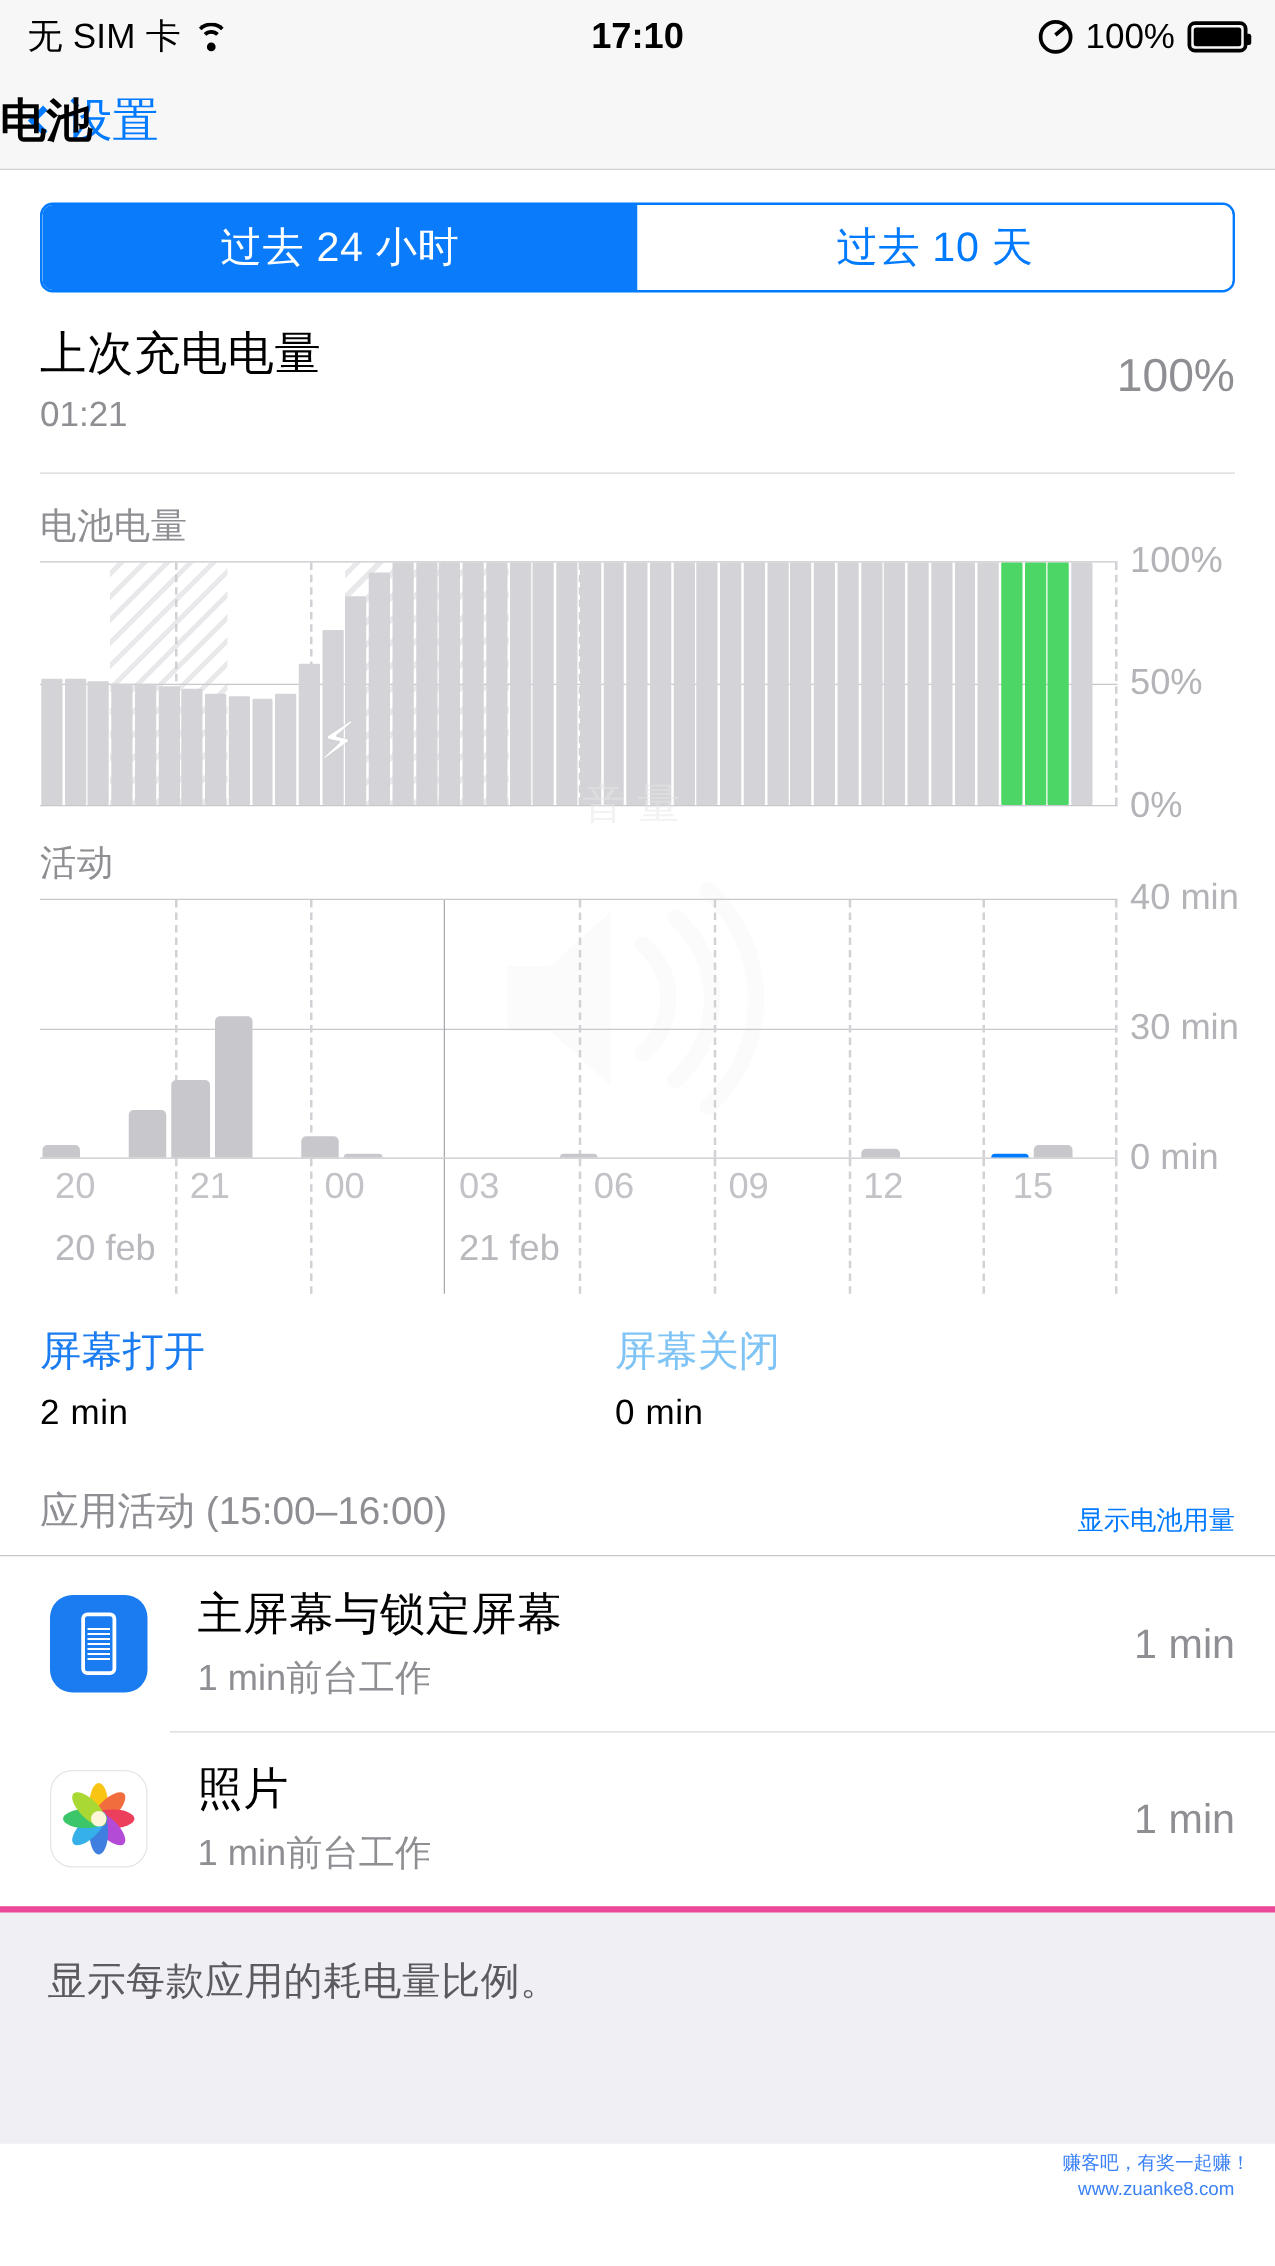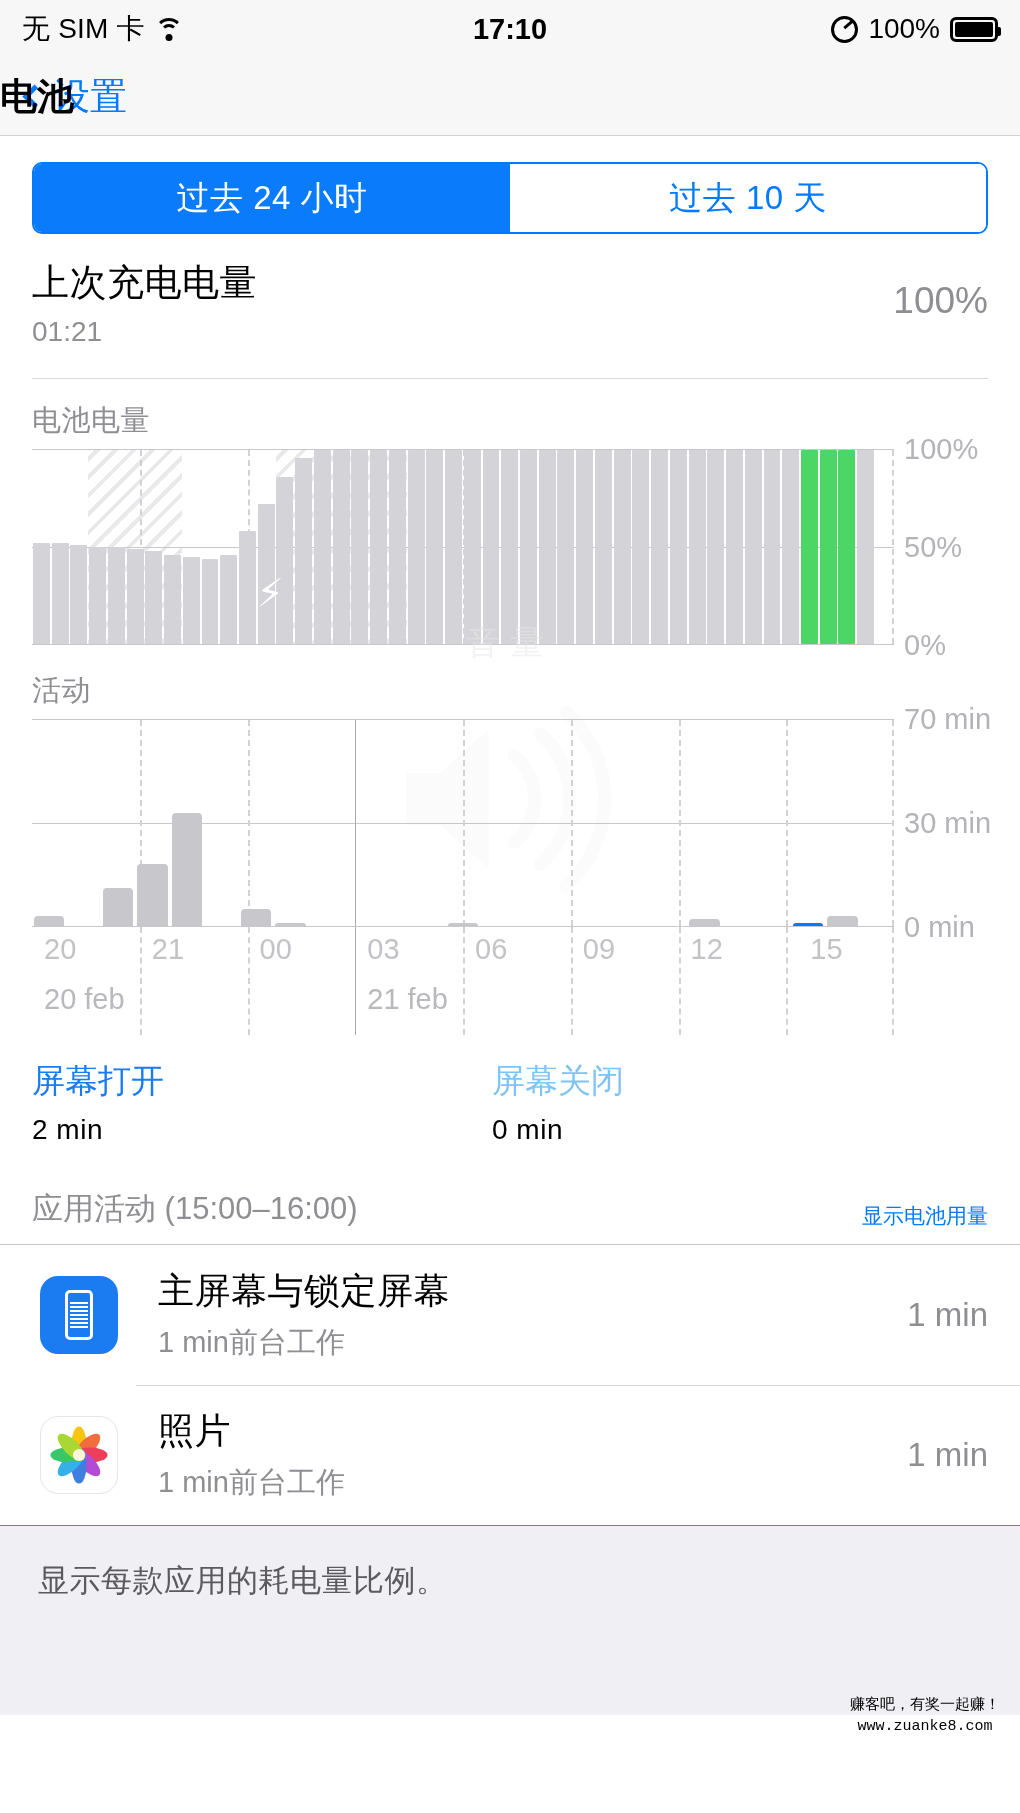--- a/index.html
+++ b/index.html
@@ -110,23 +110,23 @@
   .appicon { width:78px; height:78px; border-radius:18px; flex:none; display:flex; align-items:center; justify-content:center;}
   .appicon.home { background:#1a7cf0; }
   .phone-glyph { width:28px; height:50px; border:3px solid #fff; border-radius:5px; position:relative; display:flex; align-items:center; justify-content:center;}
   .phone-glyph::after { content:""; width:18px; height:26px; background:repeating-linear-gradient(to bottom,#fff 0 2px, transparent 2px 4px); }
   .appicon.photos { background:#ffffff; border:1px solid #e5e5ea; position:relative; overflow:hidden;}
   .appinfo { margin-left:40px; flex:1; }
   .appname { font-size:36px; color:#000; letter-spacing:.5px;}
   .appsub { font-size:29px; color:#8e8e93; margin-top:7px;}
   .apptime { font-size:33px; color:#8e8e93; }
 
-  .footer { border-top:1px solid #ec4899; background:#efeff4; padding:34px 38px; height:190px;}
+  .footer { border-top:5px solid #ec4899; background:#efeff4; padding:34px 38px; height:190px;}
   .footer-txt { font-size:31px; color:#5a5a5f; letter-spacing:.5px;}
-  .wm { position:absolute; right:20px; bottom:32px; text-align:center; color:#000000; line-height:1.4;font-family:Liberation Mono, monospace;}
+  .wm { position:absolute; right:20px; bottom:7px; text-align:center; color:#3b82f6; line-height:1.4;}
   .wm .l1 { font-size:15px; }
   .wm .l2 { font-size:15px; }
 </style>
 </head>
 <body>
 
 <div class="screen">
 
   <div class="statusbar">
     <div class="sb-left">
@@ -291,21 +291,21 @@
             <div class="abar" style="height: 0%;"></div>
             <div class="abar" style="height: 0%;"></div>
             <div class="abar blue" style="height: 1.66667%;"></div>
             <div class="abar" style="height: 5%;"></div>
             <div class="abar" style="height: 0%;"></div>
           </div>
         </div>
       <div class="ylabels" id="actY" style="position: relative;">
           <div class="ylab" style="top: 100%;">0 min</div>
           <div class="ylab" style="top: 50%;">30 min</div>
-          <div class="ylab" style="top: 0%;">70 min</div>
+          <div class="ylab" style="top: 0%;">40 min</div>
         </div>
     </div>
     <div class="plot-row">
       <div class="plot xaxis" id="actX">
           <div class="vline-dash" style="left: 12.5%;"></div>
           <div class="vline-dash" style="left: 25%;"></div>
           <div class="vline-solid" style="left: 37.5%;"></div>
           <div class="vline-dash" style="left: 50%;"></div>
           <div class="vline-dash" style="left: 62.5%;"></div>
           <div class="vline-dash" style="left: 75%;"></div>

